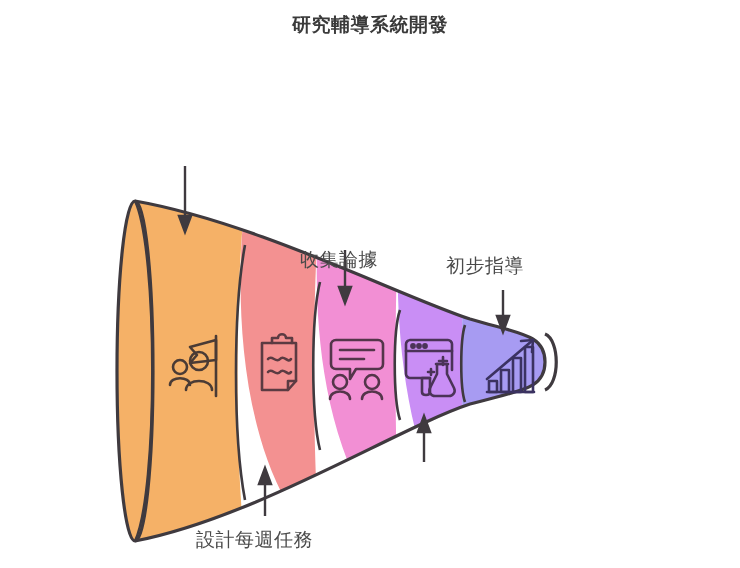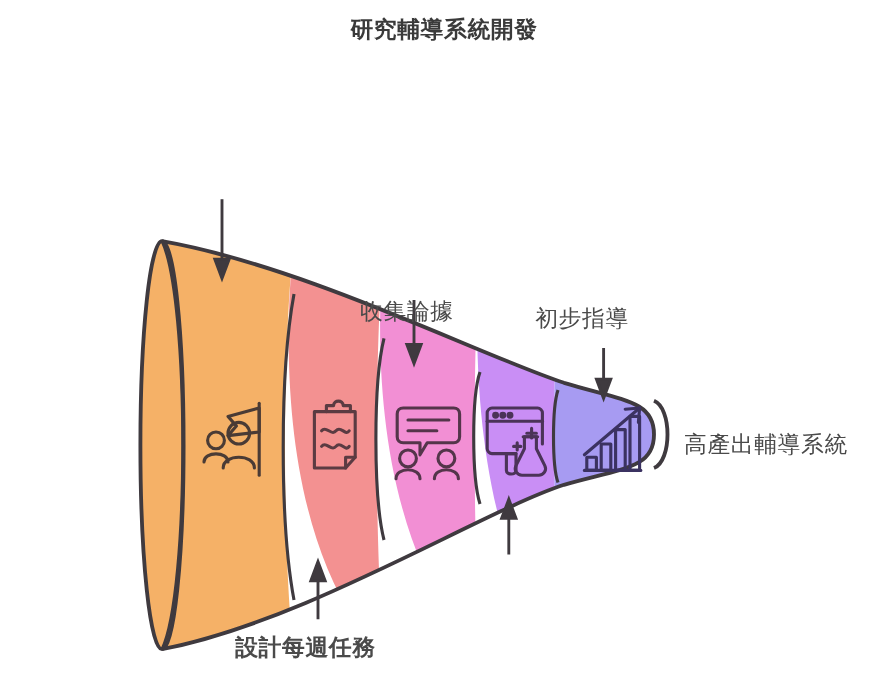--- a/index.html
+++ b/index.html
@@ -176,23 +176,22 @@
       <rect x="489" y="381" width="8" height="11"></rect>
       <rect x="501" y="370" width="8" height="22"></rect>
       <rect x="513" y="358" width="8" height="34"></rect>
       <rect x="525" y="347" width="8" height="45"></rect>
       <path d="M 487 379 L 533 340"></path>
       <path d="M 533 340 L 521 341 M 533 340 L 532 352"></path>
     </g>
   </svg>
 
 
-  <div class="lbl" style="left:196px; top:527px;font-weight:bold;">設計每週任務</div>
+  <div class="lbl" style="left:196px; top:527px;">設計每週任務</div>
 
   <div class="lbl" style="left:300px; top:207px;margin-top:40px;">收集論據</div>
 
 
   <div class="lbl" style="left:446px; top:253px;">初步指導</div>
 
 
-  <div class="lbl" style="left:570px; top:358px;">高產出輔導系統</div>
 
 </div>
 
 </body></html>

